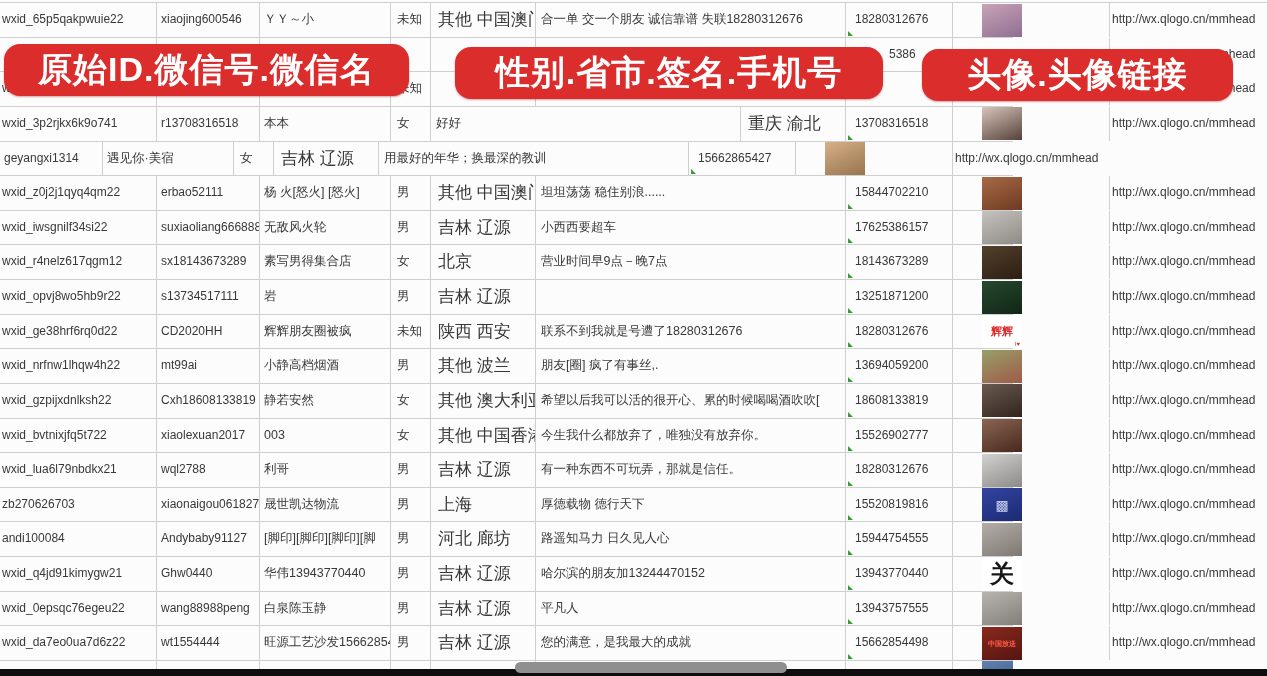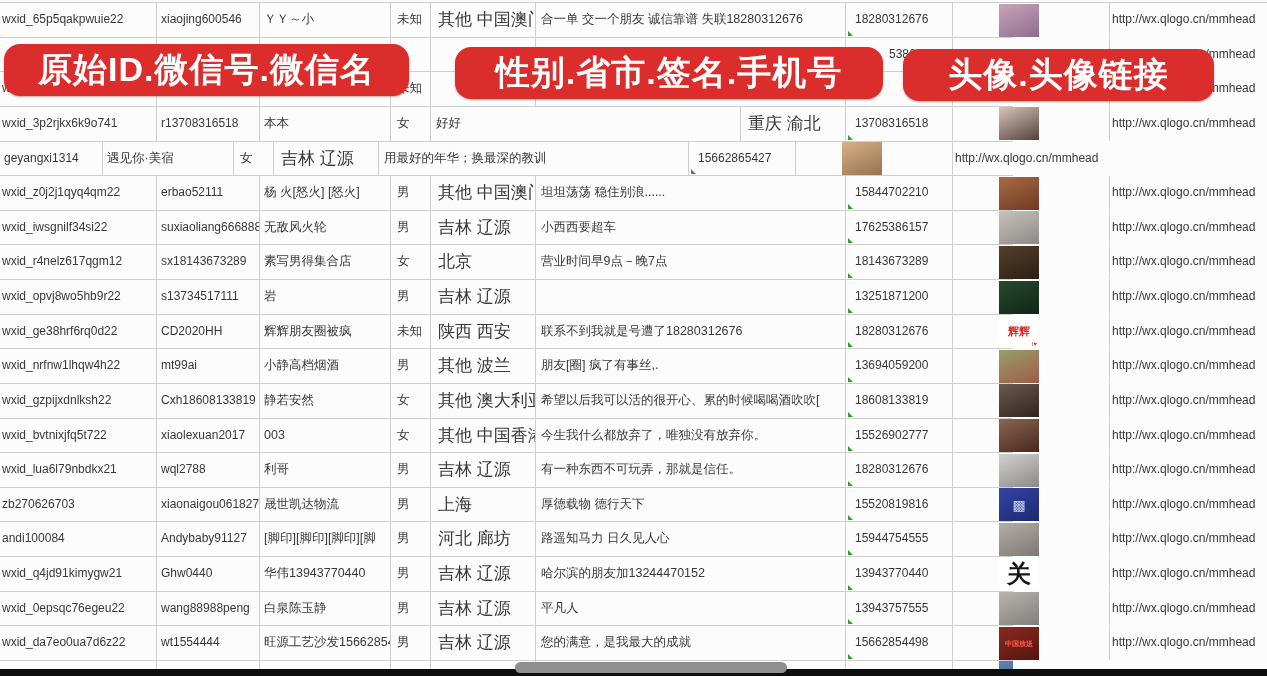--- a/index.html
+++ b/index.html
@@ -25,35 +25,35 @@
   .c4{width:105px;padding-left:7px;font-size:17px;}
   .c5{width:310px;padding-left:5px;font-size:12.5px;}
   .c6{width:107px;padding-left:9px;}
   .c7{width:157px;padding:0;}
   .c8{width:157px;padding-left:2px;border-right:none;}
   .tri{
     position:absolute;left:2px;bottom:1px;width:0;height:0;
     border-bottom:5px solid #3a9b35;border-right:5px solid transparent;
   }
   .avatar{
-    position:relative;margin-left:46px;margin-top:0.5px;width:40px;height:33px;
+    position:relative;margin-left:29px;margin-top:0.5px;width:40px;height:33px;
     display:flex;align-items:center;justify-content:center;overflow:hidden;
   }
   .avatar .lbl{font-weight:bold;line-height:1;}
   .avatar .sub{position:absolute;right:2px;bottom:1px;line-height:1;}
   .banner{
     position:absolute;background:#dc2d2d;border-radius:16px;
     color:#ffffff;font-weight:bold;font-size:34px;
     display:flex;align-items:center;justify-content:center;
     letter-spacing:1px;z-index:5;
     box-shadow:0 1px 2px rgba(120,0,0,0.35);
   }
   .b1{left:4px;top:44px;width:405px;height:52px;}
   .b2{left:455px;top:47px;width:428px;height:52px;}
-  .b3{left:903px;top:49px;width:311px;height:52px;}
+  .b3{left:922px;top:49px;width:311px;height:52px;}
   .bottombar{position:absolute;left:0;top:669px;width:1267px;height:7px;background:#0e0e0e;z-index:6;}
   .thumb{position:absolute;left:515px;top:662px;width:272px;height:11px;border-radius:6px;background:#8f8f8f;z-index:7;}
 </style>
 </head>
 <body>
 
 <div class="stage">
   <div class="topline"></div>
   <div class="sheet">
       <div class="row">

